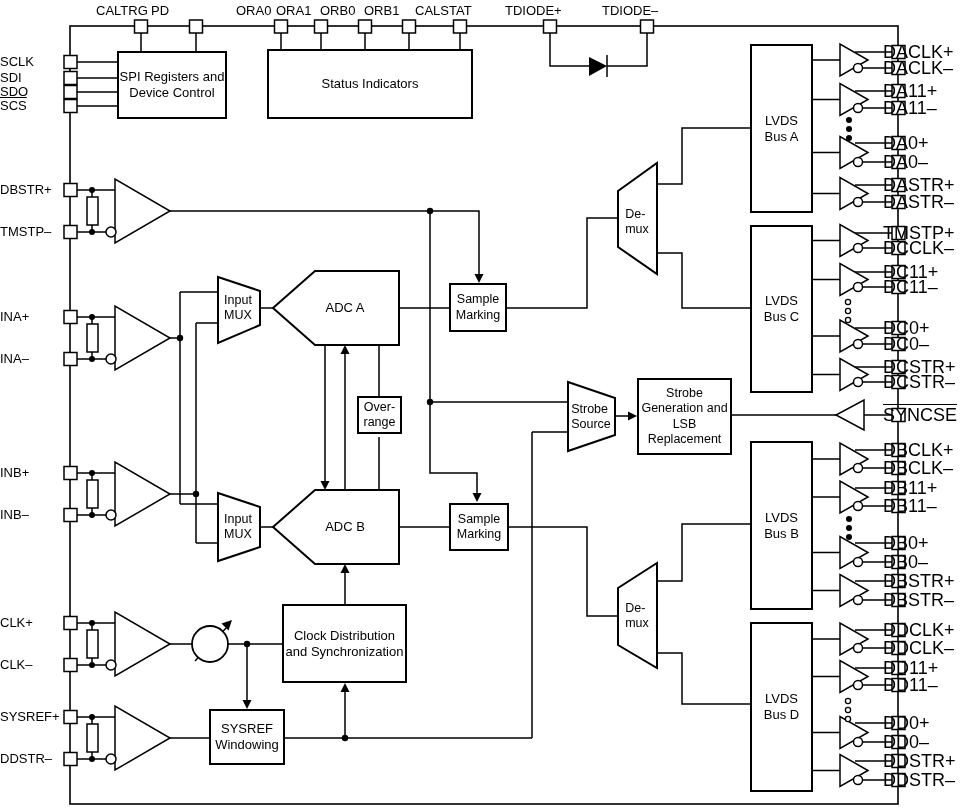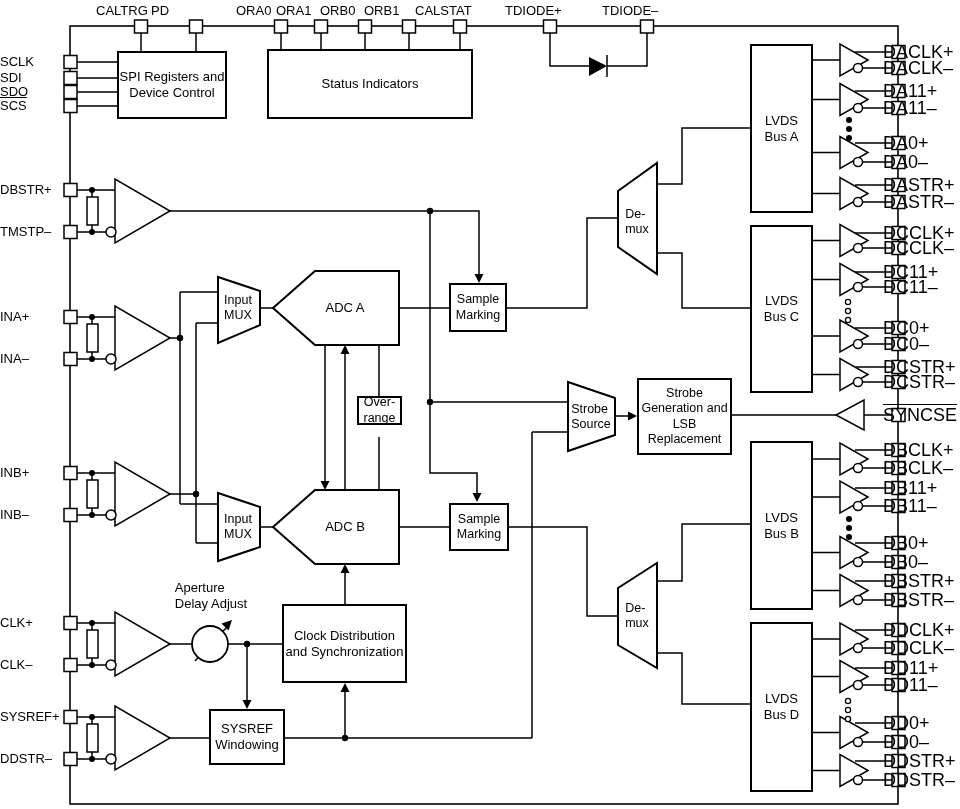--- a/index.html
+++ b/index.html
@@ -231,21 +231,21 @@
   </g>
 </svg>
 
 <div class="block" style="left:117px;top:51px;width:110px;height:68px">SPI Registers and
 Device Control</div>
 <div class="block" style="left:267px;top:49px;width:206px;height:70px">Status Indicators</div>
 <div class="block sm" style="left:449px;top:283px;width:58px;height:49px">Sample
 Marking</div>
 <div class="block sm" style="left:449px;top:503px;width:60px;height:48px">Sample
 Marking</div>
-<div class="block sm" style="left:357px;top:396px;width:45px;height:29px">Over-
+<div class="block sm" style="left:357px;top:396px;width:45px;height:38px">Over-
 range</div>
 <div class="block sm" style="left:637px;top:378px;width:95px;height:77px">Strobe
 Generation and
 LSB
 Replacement</div>
 <div class="block" style="left:209px;top:709px;width:76px;height:56px">SYSREF
 Windowing</div>
 <div class="block" style="left:282px;top:604px;width:125px;height:79px">Clock Distribution
 and Synchronization</div>
 <div class="block" style="left:750px;top:44px;width:63px;height:169px">LVDS
@@ -262,22 +262,20 @@
 <div class="txt sm" style="left:216px;top:512px;width:44px;height:30px">Input
 MUX</div>
 <div class="txt" style="left:305px;top:300px;width:80px;height:16px">ADC A</div>
 <div class="txt" style="left:305px;top:519px;width:80px;height:16px">ADC B</div>
 <div class="txt sm" style="left:612px;top:207px;width:50px;height:30px">De-
 mux</div>
 <div class="txt sm" style="left:612px;top:601px;width:50px;height:30px">De-
 mux</div>
 <div class="txt sm" style="left:566px;top:402px;width:50px;height:30px">Strobe
 Source</div>
-<div class="txt" style="left:146px;top:580px;width:130px;height:32px">Aperture
-Delay Adjust</div>
 
 <div class="lbl-l" style="top:54px">SCLK</div>
 <div class="lbl-l" style="top:70px">SDI</div>
 <div class="lbl-l" style="top:84px">SDO</div>
 <div class="lbl-l overline" style="top:98px">SCS</div>
 <div class="lbl-l" style="top:182px">DBSTR+</div>
 <div class="lbl-l" style="top:224px">TMSTP–</div>
 <div class="lbl-l" style="top:309px">INA+</div>
 <div class="lbl-l" style="top:351px">INA–</div>
 <div class="lbl-l" style="top:465px">INB+</div>
@@ -298,21 +296,21 @@
 <div class="lbl-t" style="left:602px;top:3px">TDIODE–</div>
 
 <div class="lbl-r" style="top:44px">DACLK+</div>
 <div class="lbl-r" style="top:60px">DACLK–</div>
 <div class="lbl-r" style="top:83px">DA11+</div>
 <div class="lbl-r" style="top:100px">DA11–</div>
 <div class="lbl-r" style="top:135px">DA0+</div>
 <div class="lbl-r" style="top:154px">DA0–</div>
 <div class="lbl-r" style="top:177px">DASTR+</div>
 <div class="lbl-r" style="top:194px">DASTR–</div>
-<div class="lbl-r" style="top:225px">DCCLK+</div>
+<div class="lbl-r" style="top:225px">TMSTP+</div>
 <div class="lbl-r" style="top:240px">DCCLK–</div>
 <div class="lbl-r" style="top:264px">DC11+</div>
 <div class="lbl-r" style="top:279px">DC11–</div>
 <div class="lbl-r" style="top:320px">DC0+</div>
 <div class="lbl-r" style="top:336px">DC0–</div>
 <div class="lbl-r" style="top:359px">DCSTR+</div>
 <div class="lbl-r" style="top:374px">DCSTR–</div>
 <div class="lbl-r overline" style="top:407px">SYNCSE</div>
 <div class="lbl-r" style="top:442px">DBCLK+</div>
 <div class="lbl-r" style="top:460px">DBCLK–</div>

